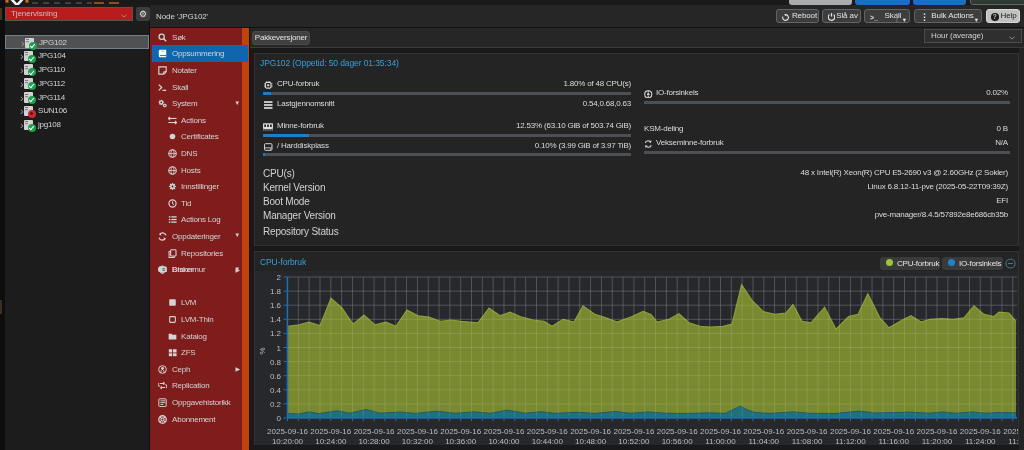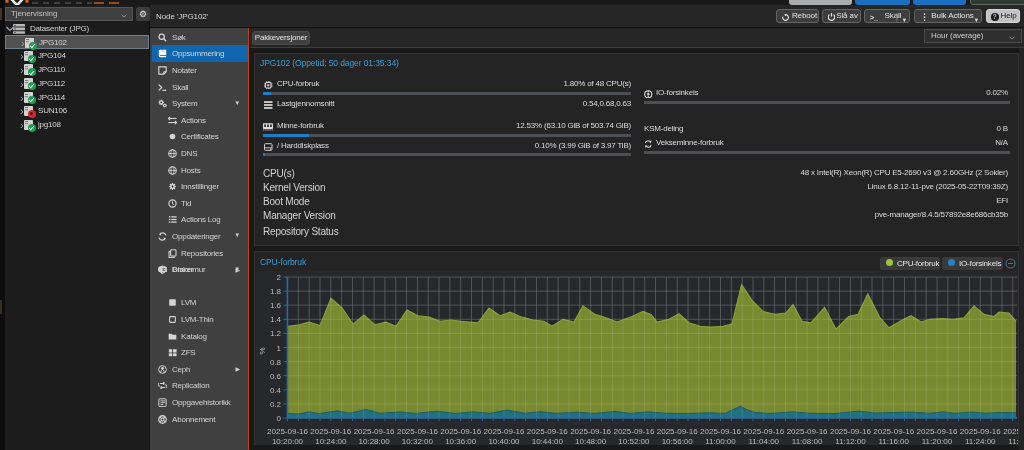--- a/index.html
+++ b/index.html
@@ -9,21 +9,21 @@
 #stage { position:relative; width:1024px; height:450px; background:#161616; }
 
 
 #leftstrip { left:0; top:0; width:5px; height:450px; background:#0d0d0d; }
 
 
 #topbar { left:5px; top:0; width:1019px; height:5px; background:#1a1a1a; overflow:hidden; }
 
 
 #treepanel { left:5px; top:5px; width:145px; height:445px; background:#1c1c1c; border-right:1px solid #101010; }
-#combo1 { position:absolute; left:0px; top:2px; width:128px; height:14px; background:#404040; border:1px solid #565656; color:#c2c2c2; font-size:8px; letter-spacing:-0.1px; line-height:12px; padding-left:5px; }
+#combo1 { position:absolute; left:0px; top:2px; width:128px; height:14px; background:#b91c1c; border:1px solid #565656; color:#c2c2c2; font-size:8px; letter-spacing:-0.1px; line-height:12px; padding-left:5px; }
 #combo1 .car { position:absolute; right:5px; top:5px; width:6px; height:6px; }
 #gearbtn { position:absolute; left:131px; top:2px; width:14px; height:14px; background:#3d3d3d; border-radius:2px; color:#e8e8e8; font-size:9px; line-height:14px; text-align:center; }
 .trow { position:absolute; left:0; width:145px; height:14px; font-size:8px; letter-spacing:-0.2px; color:#d5d5d5; line-height:14px; white-space:nowrap; }
 .trow .exp { position:absolute; color:#9a9a9a; font-size:11px; top:0px; }
 .trow .lbl { position:absolute; top:0px; }
 .tsel { background:#515151; border:1px solid #6f7f8d; width:144px; }
 .nodeico { position:absolute; top:1.5px; width:8.5px; height:10.5px; background:#d2d2d2; border-radius:1px; }
 .nodeico:before { content:""; position:absolute; left:1px; top:1.5px; width:3px; height:1.2px; background:#777; box-shadow:0 2.2px 0 #777; }
 .nodeico:after { content:""; position:absolute; right:0.5px; bottom:0.5px; width:3px; height:3px; background:#5e5e5e; }
 .badge { position:absolute; width:8px; height:8px; border-radius:50%; top:5.5px; }
@@ -32,21 +32,21 @@
 .bred { background:#cf2929; }
 .bred:after { content:""; position:absolute; left:2.4px; top:2.4px; width:3.2px; height:3.2px; border-radius:50%; background:#511; }
 
 
 #toolbar2 { left:150px; top:5px; width:874px; height:23px; background:#262626; border-bottom:1px solid #111; }
 #nodetitle { position:absolute; left:6px; top:7px; color:#d8d8d8; font-size:8px; letter-spacing:-0.1px; }
 .tbtn { position:absolute; top:4px; height:14px; background:#3d3d3d; border:1px solid #646464; border-radius:3px; color:#e4e4e4; font-size:8px; letter-spacing:-0.1px; line-height:12px; text-align:center; }
 #helpbtn { background:#c0c2c4; border-color:#d8d8d8; color:#1c1c1c; }
 
 
-#navpanel { left:150px; top:28px; width:99px; height:422px; background:#404040; border-right:1px solid #c2410c; }
+#navpanel { left:150px; top:28px; width:99px; height:422px; background:#7f1d1d; border-right:7px solid #c2410c; }
 .nitem { position:absolute; left:2px; width:96px; height:16.6px; color:#d4d4d4; font-size:8px; letter-spacing:-0.2px; }
 .nitem .txt { position:absolute; left:20px; top:4px; white-space:nowrap; }
 .nitem.sub .txt { left:29px; }
 .nitem .ic { position:absolute; left:6px; top:4px; width:9px; height:9px; }
 .nitem.sub .ic { left:16px; }
 .nitem .car { position:absolute; right:8px; top:4.5px; color:#cfcfcf; font-size:6px; }
 .nsel { background:#0e67ae; }
 
 
 #ctoolbar { left:250px; top:28px; width:774px; height:20px; background:#262626; border-bottom:1px solid #3c3c3c; }
@@ -95,34 +95,20 @@
     <div class="abs" style="left:850px;top:-4px;width:55px;height:9px;background:#1a6fc0;border-radius:3px"></div>
     <div class="abs" style="left:908px;top:-4px;width:53px;height:9px;background:#1a6fc0;border-radius:3px"></div>
     <div class="abs" style="left:965px;top:-4px;width:60px;height:9px;background:#2e3a34;border:1px solid #5c6a60;border-radius:3px"></div>
   </div>
   <div class="abs" id="treepanel">
     <div id="combo1">Tjenervisning<svg class="car" viewBox="0 0 7 4">
           <path d="M0.5,0.5 L3.5,3.2 L6.5,0.5" fill="none" stroke="#9a9a9a" stroke-width="1"></path>
         </svg></div>
     <div id="gearbtn">⚙</div>
 
-    <div class="trow" style="top:16.5px">
-      <svg class="abs" style="left:1px;top:4px" width="8" height="6" viewBox="0 0 8 6">
-          <path d="M0.5,1 L4,4.5 L7.5,1" fill="none" stroke="#a8a8a8" stroke-width="1.2"></path>
-        </svg>
-      <svg class="abs" style="left:8px;top:2px" width="12" height="10" viewBox="0 0 12 10">
-        <rect x="0" y="0" width="12" height="2.6" rx="0.5" fill="#b9b9b9"></rect>
-        <rect x="0" y="3.6" width="12" height="2.6" rx="0.5" fill="#b9b9b9"></rect>
-        <rect x="0" y="7.2" width="12" height="2.6" rx="0.5" fill="#b9b9b9"></rect>
-        <rect x="1.2" y="0.9" width="1.6" height="1" fill="#4a4a4a"></rect>
-        <rect x="1.2" y="4.5" width="1.6" height="1" fill="#4a4a4a"></rect>
-        <rect x="1.2" y="8.1" width="1.6" height="1" fill="#4a4a4a"></rect>
-      </svg>
-      <span class="lbl" style="left:25px">Datasenter (JPG)</span>
-    </div>
     <div class="trow tsel" style="top:30.3px">
       <span class="exp" style="left:15px">›</span>
       <span class="nodeico" style="left:19px"></span>
         <span class="badge bgreen" style="left:22.5px"></span>
       <span class="lbl" style="left:33px">JPG102</span>
     </div>
     <div class="trow" style="top:44.1px">
       <span class="exp" style="left:15px">›</span>
       <span class="nodeico" style="left:19px"></span>
         <span class="badge bgreen" style="left:22.5px"></span>

